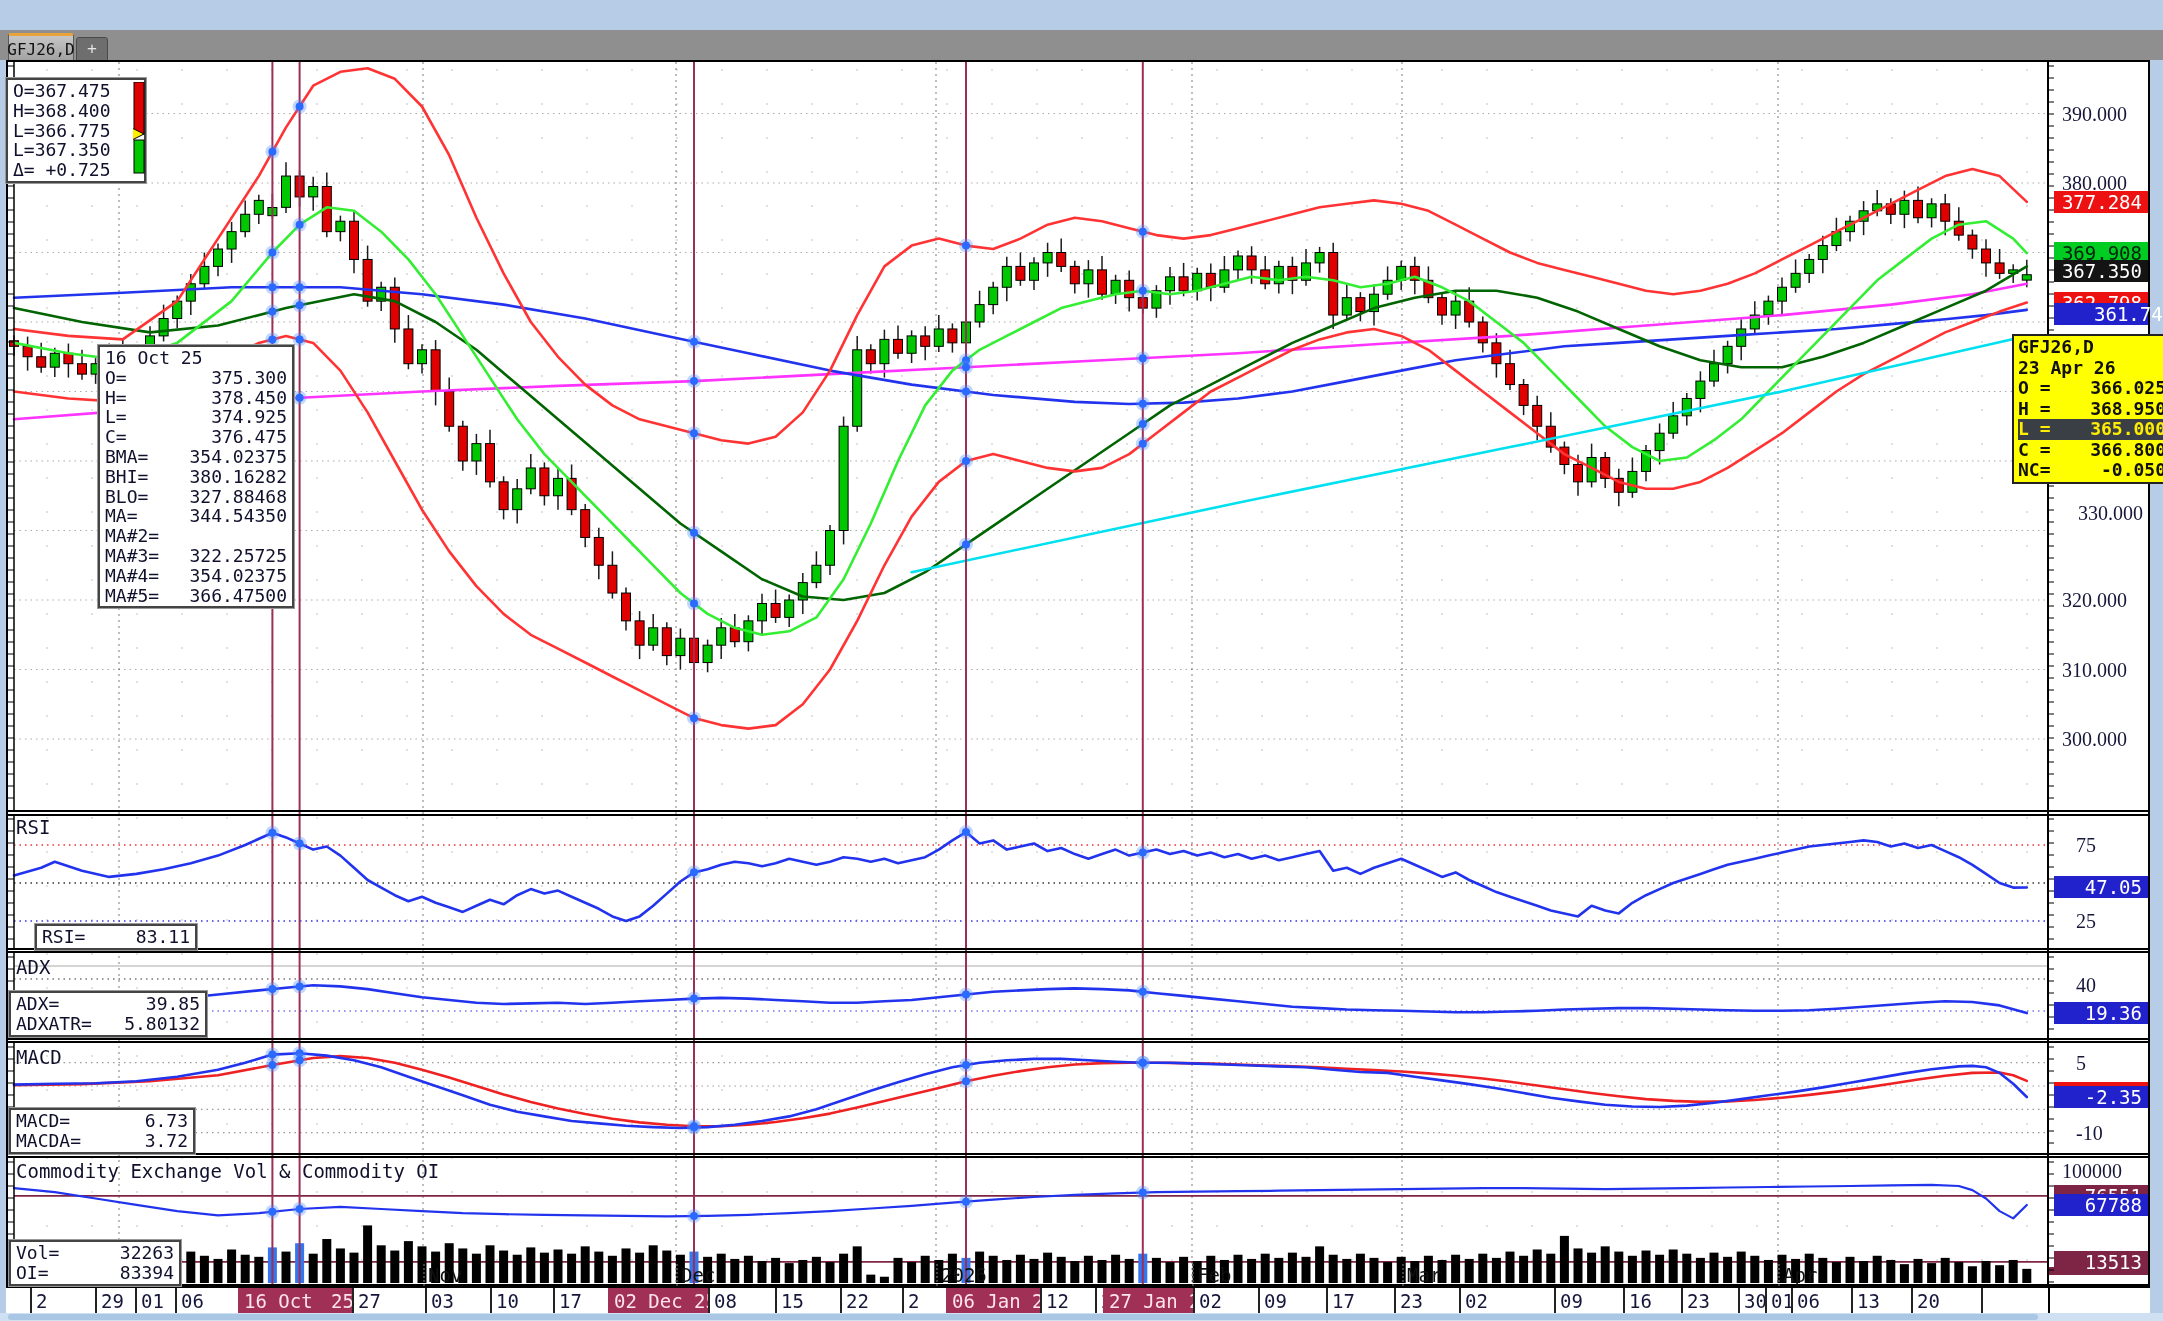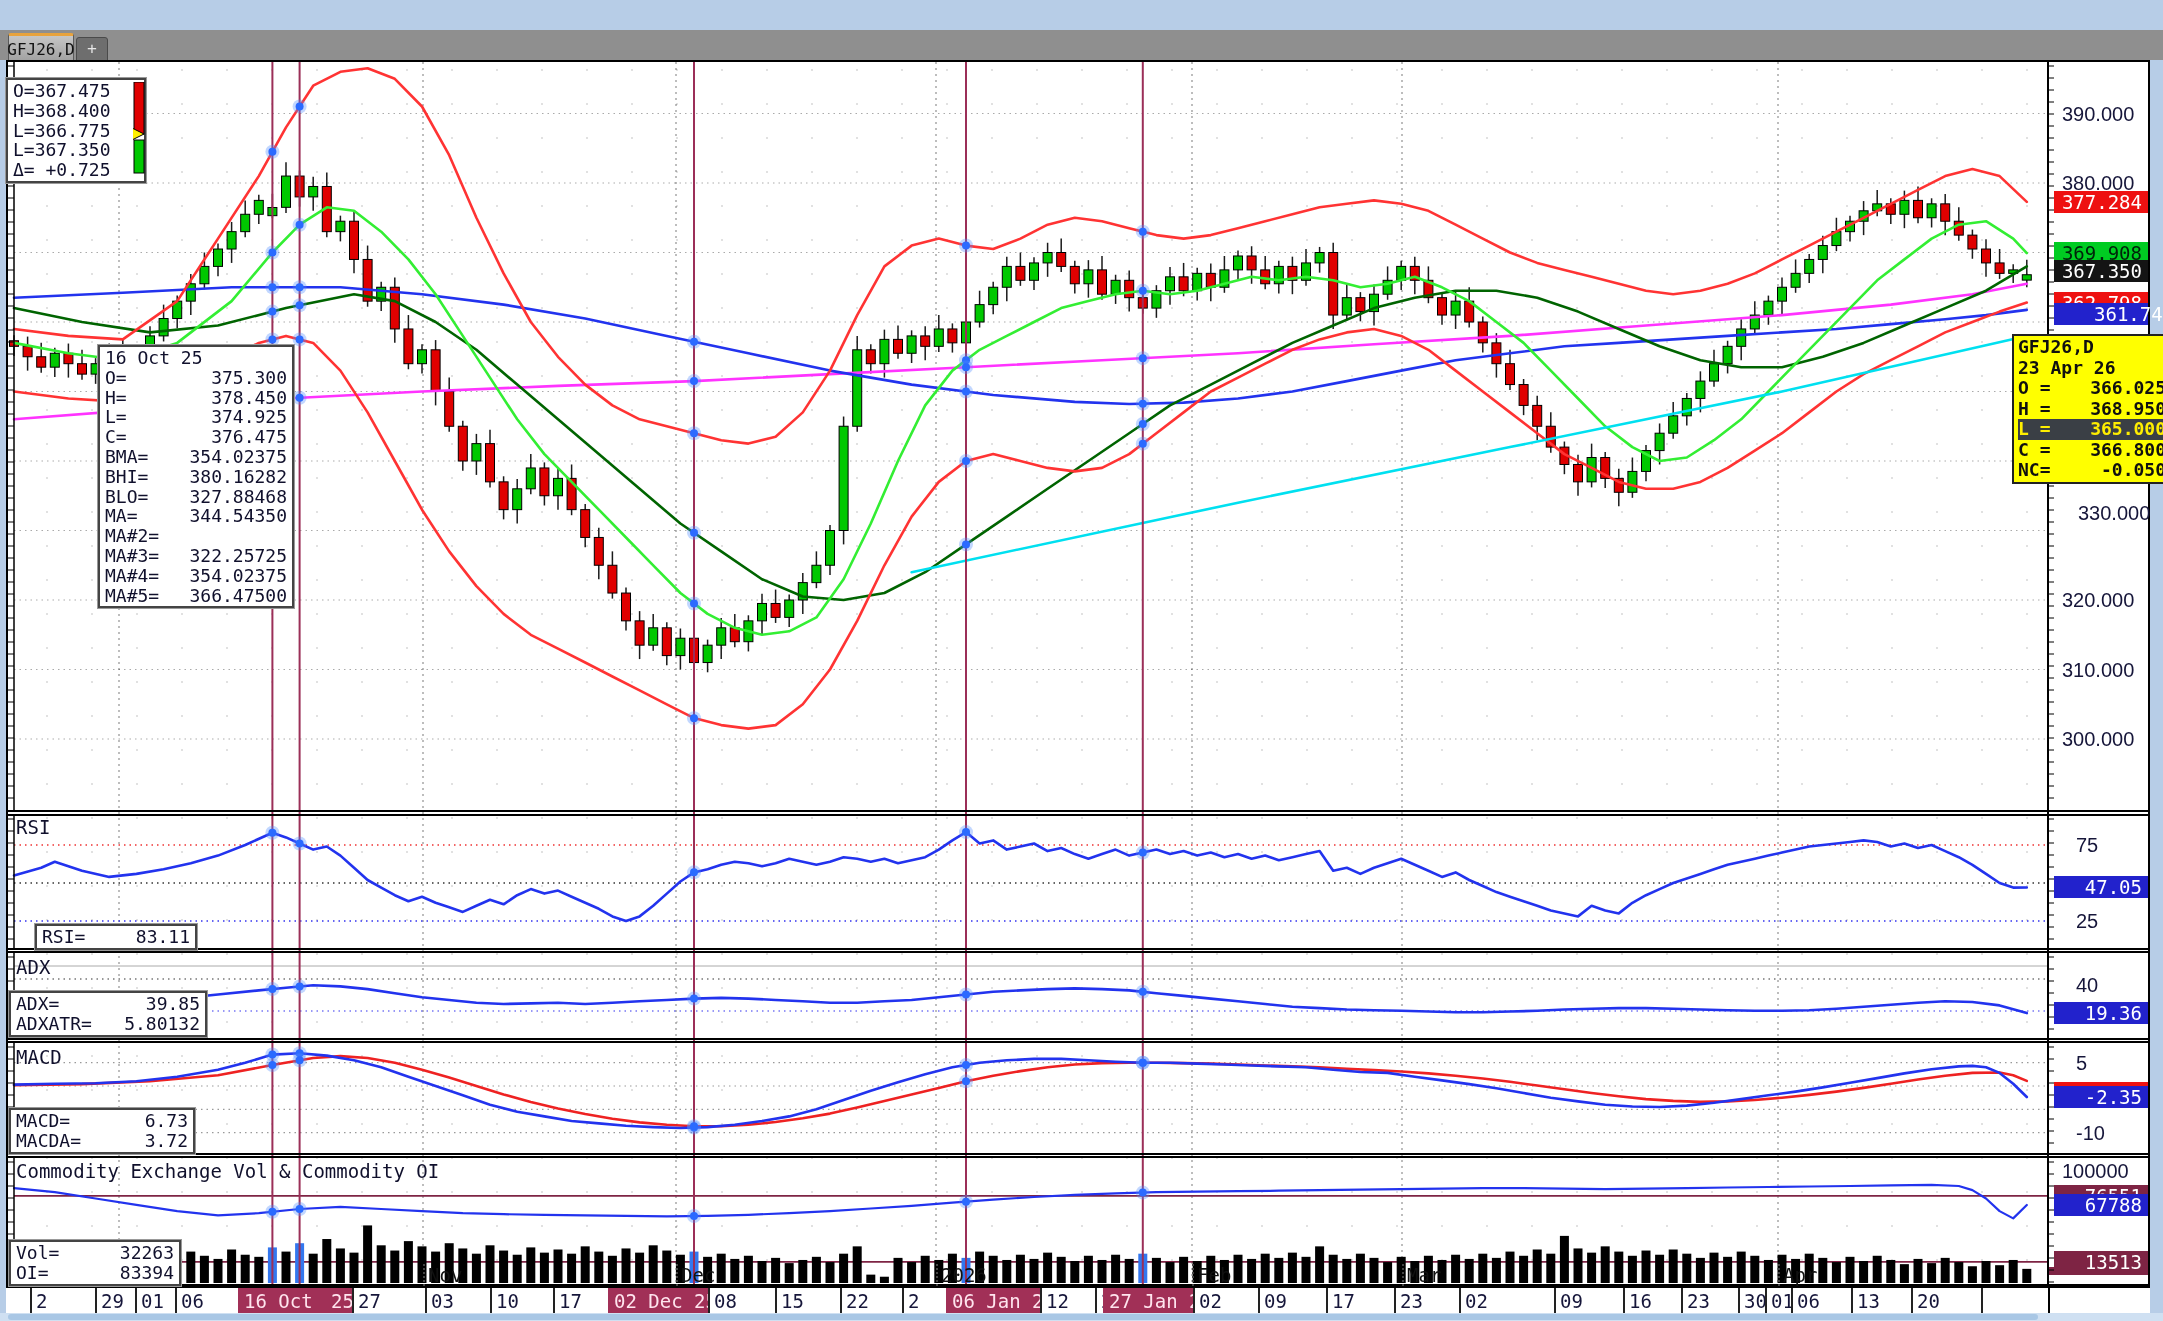--- a/index.html
+++ b/index.html
@@ -16,21 +16,21 @@
   .glyph-max{width:14px;height:11px;border:2px solid #37485e;border-top-width:4px;background:transparent;}
   .glyph-x{color:#fff;font-weight:bold;font-size:17px;text-shadow:0 1px 1px #00000066;}
   .tabstrip{position:absolute;left:0;top:30px;width:2163px;height:30px;background:#8f8f8f;}
   .tab{position:absolute;left:8px;top:3px;width:64px;height:26px;background:linear-gradient(#c6c6c6,#9f9f9f);border:1px solid #5a5a5a;border-top:3px solid #e8a33d;border-radius:3px 3px 0 0;font-size:16px;color:#111;display:flex;align-items:center;justify-content:center;font-family:"DejaVu Sans Mono",monospace;}
   .tab-add{position:absolute;left:76px;top:7px;width:30px;height:22px;background:#6e6e6e;border:1px solid #4a4a4a;border-radius:3px 3px 0 0;color:#e8e8e8;font-size:17px;display:flex;align-items:center;justify-content:center;}
   .chart-frame{position:absolute;left:6px;top:60px;width:2144px;height:1253px;background:#fff;border-top:2px solid #000;}
   svg{position:absolute;left:0;top:0;}
   .infobox{position:absolute;background:#fff;border:2px solid #444;outline:1px solid #999;padding:1px 5px;font-family:"DejaVu Sans Mono",monospace;font-size:18px;line-height:19.8px;color:#10102c;white-space:pre;z-index:30;}
   .irow{display:flex;justify-content:space-between;min-width:100%;}
   .irow .lab{margin-right:10px;}
-  .axis-label{position:absolute;left:2062px;width:86px;height:22px;font-family:Liberation Sans, sans-serif;font-size:20px;color:#16163a;z-index:10;white-space:pre;}
+  .axis-label{position:absolute;left:2062px;width:86px;height:22px;font-family:Liberation Serif, serif;font-size:20px;color:#16163a;z-index:10;white-space:pre;}
   .badge{position:absolute;left:2054px;width:94px;height:22px;font-family:"DejaVu Sans Mono",monospace;font-size:19px;line-height:22px;text-align:right;padding-right:6px;box-sizing:border-box;z-index:11;}
   .panel-label{position:absolute;font-family:"DejaVu Sans Mono",monospace;font-size:19px;color:#10102c;z-index:12;white-space:pre;}
   .yellowbox{position:absolute;left:2012px;top:334px;width:148px;background:#ffff00;border:2px solid #222;font-family:"DejaVu Sans Mono",monospace;font-size:18px;font-weight:600;line-height:20.5px;color:#101010;padding:1px 4px;z-index:40;white-space:pre;}
   .yellowbox .hl{background:#3a3f45;color:#ffee00;}
   .daterow{position:absolute;left:6px;top:1286px;width:2042px;height:27px;background:#fff;border-top:2px solid #000;z-index:20;}
   .datecell{position:absolute;top:0;height:27px;border-left:2px solid #222;font-family:"DejaVu Sans Mono",monospace;font-size:19px;line-height:26px;color:#16163a;padding-left:4px;box-sizing:border-box;overflow:hidden;white-space:pre;}
   .datecell.hl{background:#a13057;color:#ffe4ee;border-left-color:#a13057;}
   .monthlab{position:absolute;top:1264px;height:22px;font-family:"DejaVu Sans Mono",monospace;font-size:19px;color:#111;z-index:21;border-left:2px dotted #444;padding-left:3px;line-height:22px;}
   .corner{position:absolute;left:2048px;top:1286px;width:102px;height:27px;background:#fff;border-top:2px solid #000;border-left:2px solid #000;z-index:20;box-sizing:border-box;}
   .bottomstrip{position:absolute;left:0;top:1313px;width:2163px;height:8px;background:#cfe0f2;z-index:25;}

